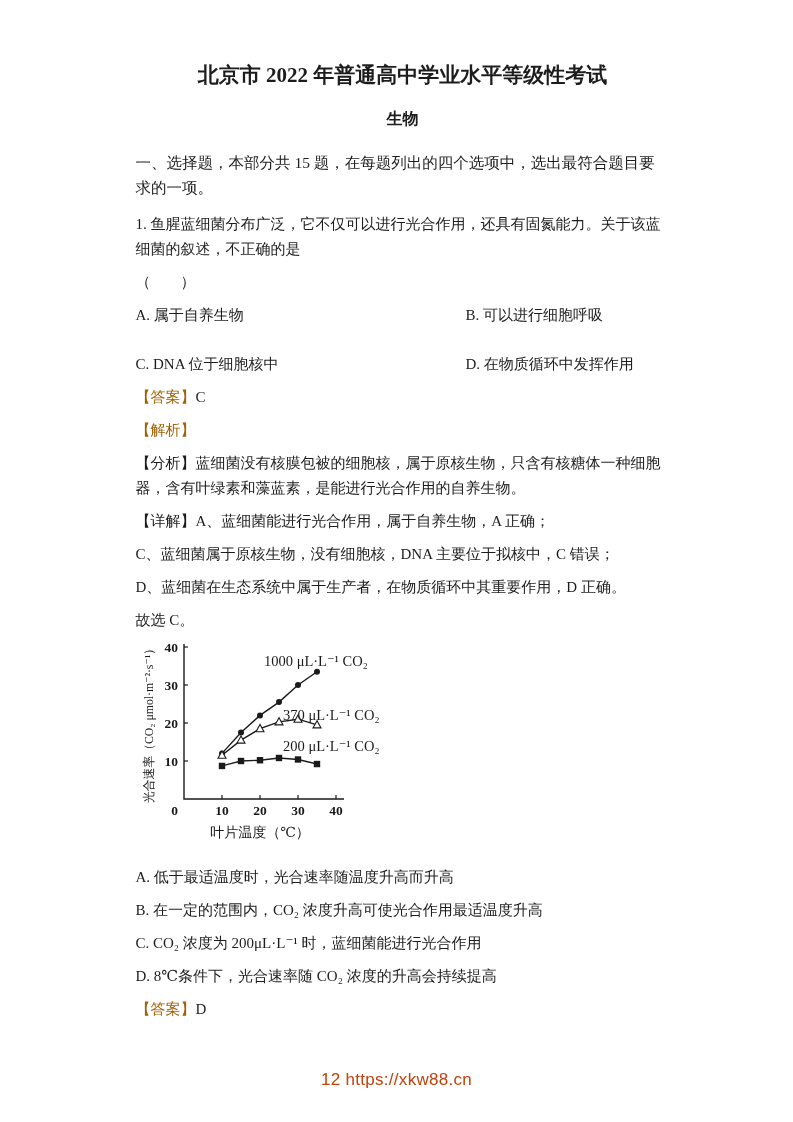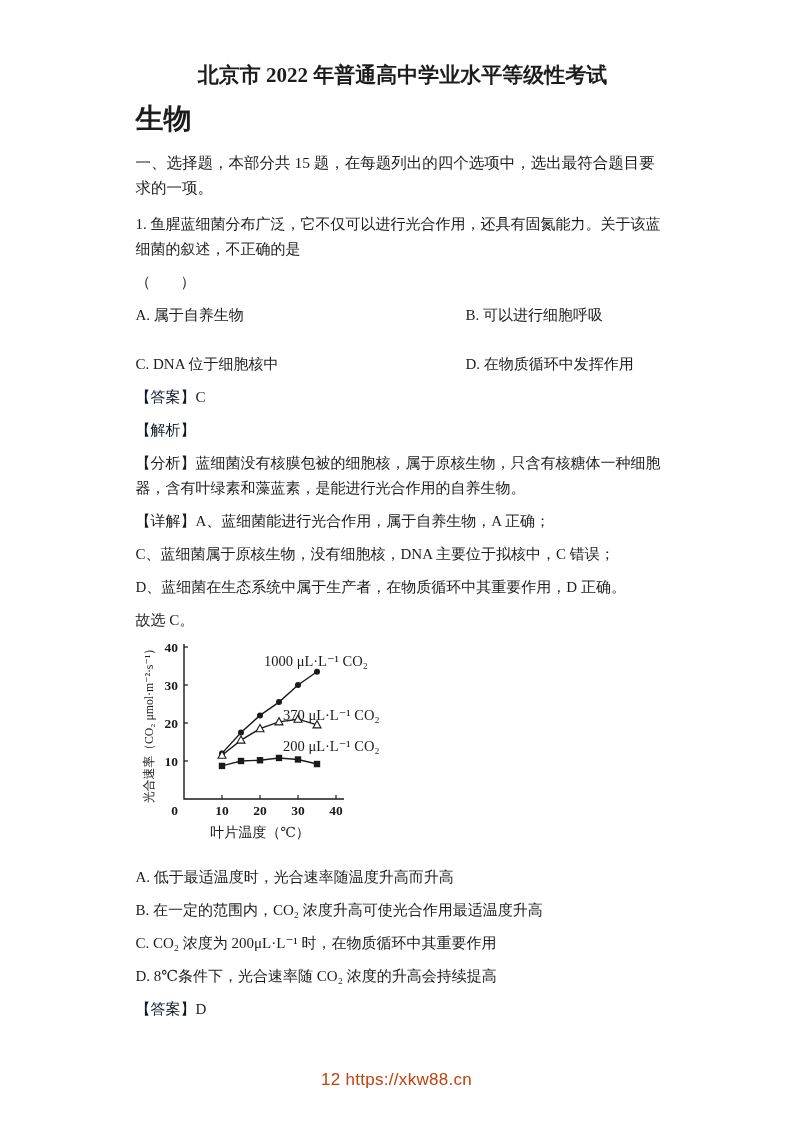--- a/index.html
+++ b/index.html
@@ -22,21 +22,22 @@
     top: 60px;
   }
   .title {
     text-align: center;
     font-size: 21px;
     font-weight: bold;
     line-height: 30px;
     margin-bottom: 15px;
   }
   .subtitle {
-    font-size: 28px;
+    text-align: center;
+    font-size: 16px;
     font-weight: bold;
     line-height: 28px;
     margin-bottom: 17px;
   }
   .section-line {
     font-weight: normal;
     font-size: 15.5px;
     line-height: 25px;
     margin-bottom: 12px;
   }
@@ -44,21 +45,21 @@
     line-height: 25px;
     margin-bottom: 8px;
   }
   .opts2 {
     display: grid;
     grid-template-columns: 330px 1fr;
     row-gap: 24px;
     margin-bottom: 8px;
   }
   .opts2 .opt { line-height: 25px; }
-  .blue-label { color: #0f172a; }
+  .blue-label { color: #a16207; }
   .chart-wrap {
     margin: 4px 0 10px 2px;
     width: 272px;
   }
   .chart-wrap svg { display: block; }
   .footer {
     position: absolute;
     left: 0;
     top: 1070px;
     width: 100%;
@@ -142,21 +143,21 @@
           <rect x="156.8" y="115.28" width="6.4" height="6.4" fill="#1a1a1a"></rect>
           <rect x="175.8" y="119.84" width="6.4" height="6.4" fill="#1a1a1a"></rect>
           <text x="126" y="25" font-size="14.5" fill="#1a1a1a" font-family="&quot;Liberation Serif&quot;,&quot;DejaVu Serif&quot;,serif">1000 μL·L⁻¹ CO₂</text>
           <text x="145" y="79" font-size="14.5" fill="#1a1a1a" font-family="&quot;Liberation Serif&quot;,&quot;DejaVu Serif&quot;,serif">370 μL·L⁻¹ CO₂</text>
           <text x="145" y="110" font-size="14.5" fill="#1a1a1a" font-family="&quot;Liberation Serif&quot;,&quot;DejaVu Serif&quot;,serif">200 μL·L⁻¹ CO₂</text>
         </svg>
     </div>
 
     <p class="line">A. 低于最适温度时，光合速率随温度升高而升高</p>
     <p class="line">B. 在一定的范围内，CO₂ 浓度升高可使光合作用最适温度升高</p>
-    <p class="line">C. CO₂ 浓度为 200μL·L⁻¹ 时，在物质循环中其重要作用</p>
+    <p class="line">C. CO₂ 浓度为 200μL·L⁻¹ 时，蓝细菌能进行光合作用</p>
     <p class="line">D. 8℃条件下，光合速率随 CO₂ 浓度的升高会持续提高</p>
 
     <p class="line"><span class="blue-label">【答案】</span><span>D</span></p>
 
   </div>
 
   <div class="footer">
     <span>12 https://xkw88.cn</span>
   </div>
 </div>

